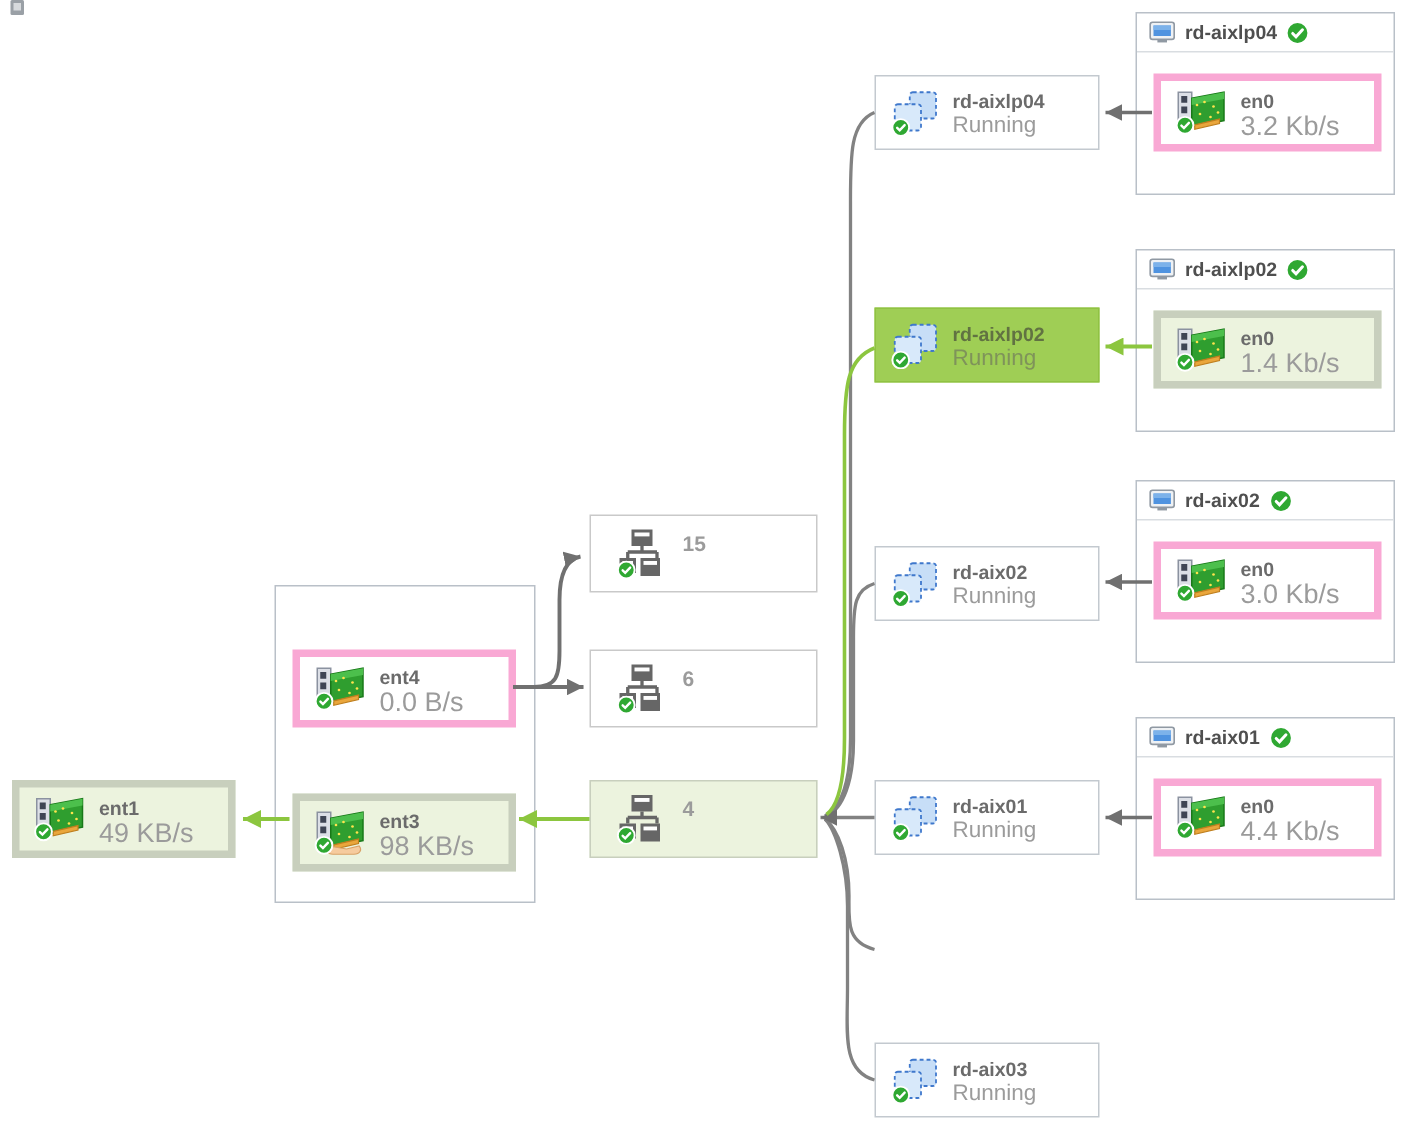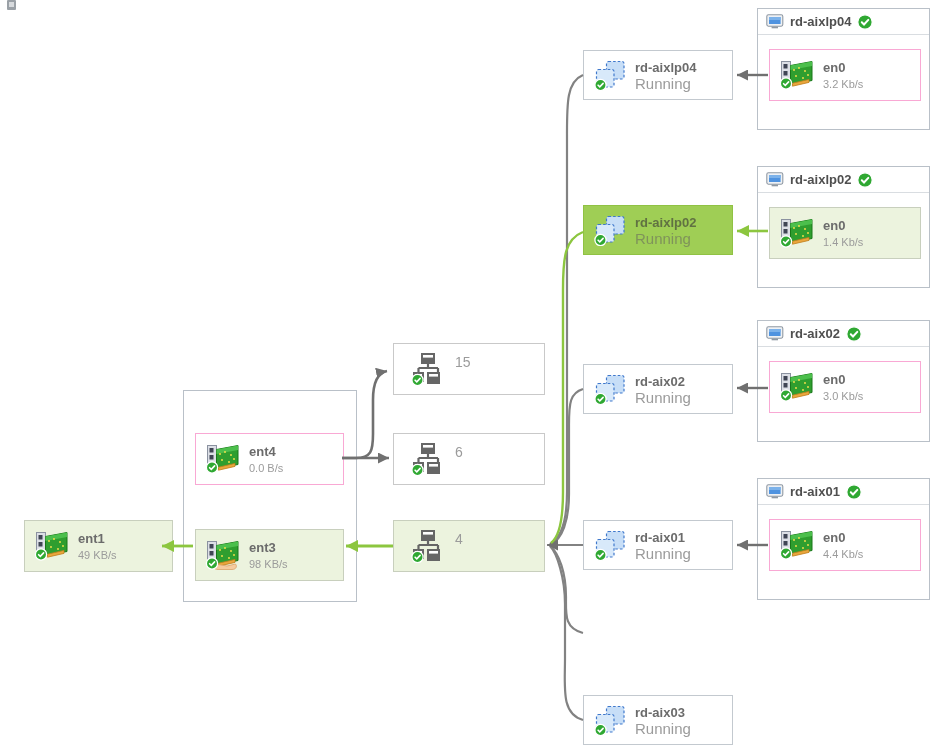--- a/index.html
+++ b/index.html
@@ -4,42 +4,42 @@
 <style>
   *{box-sizing:border-box;margin:0;padding:0}
   html,body{width:937px;height:751px;background:#fff;overflow:hidden;
     font-family:"Liberation Sans",sans-serif}
   .canvas{position:relative;width:937px;height:751px;background:#fff}
   .connectors{position:absolute;left:0;top:0;width:937px;height:751px;z-index:6;pointer-events:none}
   .corner{position:absolute;left:7px;top:0;width:9px;height:10px;background:#9aa0a6;border-radius:1px;z-index:2}
   .corner:after{content:"";position:absolute;left:2px;top:2px;right:2px;bottom:3px;background:#d7dadd}
 
   .box{position:absolute;background:#fff;z-index:3}
-  .adapter{width:149px;height:52px;border:1px solid #f9a8d4;display:flex;align-items:center;gap:7px;padding-left:9px}
+  .adapter{width:149px;height:52px;border:5px solid #f9a8d4;display:flex;align-items:center;gap:7px;padding-left:9px}
   .adapter.soft{background:#ecf3de;border-color:#c8cfbd}
   .a-title{font-weight:bold;font-size:13px;color:#6b6b6b;line-height:17px}
-  .a-val{font-size:11px;color:#9b9b9b;line-height:16px}
+  .a-val{font-size:18px;color:#9b9b9b;line-height:16px}
 
   .container-box{border:1px solid #b9c0c8;background:#fff}
   .c-head{height:26px;display:flex;align-items:center;gap:6px;padding:0 8px;border-bottom:1px solid #d9dde1}
   .c-head.tall{height:28px}
   .c-title{font-weight:bold;font-size:13px;color:#4f4f4f;white-space:nowrap}
   .inner{position:absolute;left:11px}
   .inner152{width:152px}
 
   .node{width:150px;height:50px;border:1px solid #c3c9cf;background:#fff;display:flex;align-items:center;gap:8px;padding-left:10px}
   .node.hl{background:#9fce55;border-color:#90c243}
   .n-title{font-weight:bold;font-size:13px;color:#6b6b6b;line-height:17px;white-space:nowrap}
   .node.hl .n-title{color:#617242}
   .n-status{font-size:15px;color:#9b9b9b;line-height:16px;white-space:nowrap}
   .node.hl .n-status{color:#7f935a}
 
   .switch{width:152px;height:52px;border:1px solid #c9c9c9;background:#fff;display:flex;align-items:center;gap:10px;padding-left:17px}
   .switch.soft{background:#ecf3de;border-color:#c8cfbd}
-  .sw-num{font-weight:normal;font-size:14px;color:#9b9b9b;position:relative;top:-7px}
+  .sw-num{font-weight:bold;font-size:14px;color:#9b9b9b;position:relative;top:-7px}
 
   .icon{display:inline-flex;flex:0 0 auto;line-height:0}
 </style>
 </head>
 <body>
 
 <div class="canvas">
 
   <div class="corner"></div>
 
@@ -73,21 +73,21 @@
       <path d="M768 545 L737 545" marker-end="url(#mg)"></path>
     </g>
     <path d="M768 231 L737 231" stroke="#8cc63f" stroke-width="2.6" fill="none" marker-end="url(#mgr)"></path>
 
     <g stroke="#8cc63f" stroke-width="2.8" fill="none">
       <path d="M393 546 L346 546" marker-end="url(#mgr)"></path>
       <path d="M193 546 L162 546" marker-end="url(#mgr)"></path>
     </g>
   </svg>
 
-  <div class="box adapter soft" style="left:24px;top:520px">
+  <div class="box adapter soft" style="left:8px;top:520px">
     <span class="icon">
         <svg width="37" height="32" viewBox="0 0 37 32">
           <rect x="2.5" y="2.5" width="9" height="23" fill="#dcdfe6" stroke="#8b92a0"></rect>
           <rect x="4.5" y="5" width="4" height="4.5" fill="#3f4554"></rect>
           <rect x="4.5" y="12" width="4" height="4.5" fill="#3f4554"></rect>
           <polygon points="11.5,6.5 33,2.5 33,21.5 11.5,25.5" fill="#2f9e2f" stroke="#187818"></polygon>
           <polygon points="11.5,6.5 33,2.5 33,7 11.5,11" fill="#4cbf4c"></polygon>
           <g fill="#ffe34d">
             <circle cx="15" cy="11" r="0.9"></circle>
             <circle cx="20" cy="9" r="0.9"></circle>

